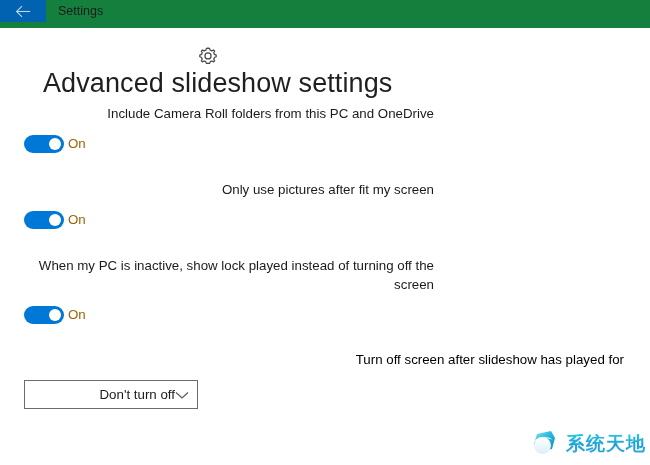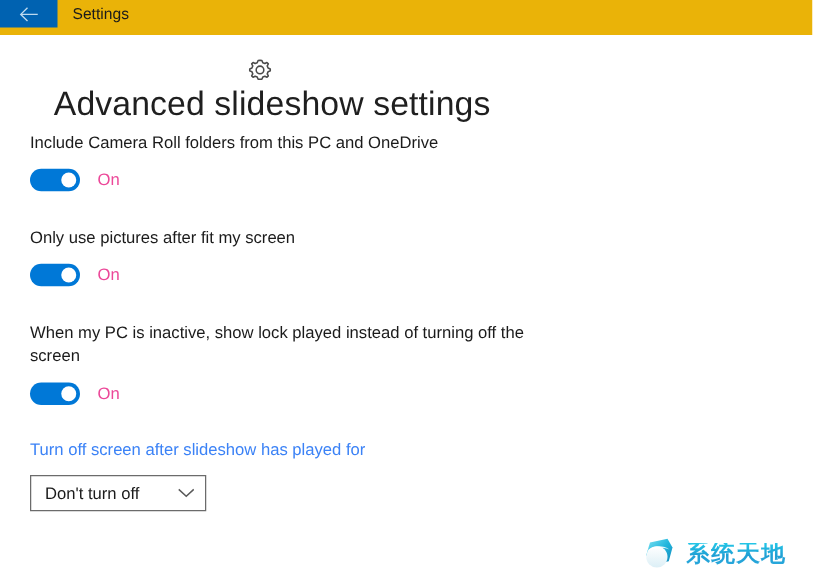--- a/index.html
+++ b/index.html
@@ -13,21 +13,21 @@
     font-family: "Liberation Sans", sans-serif;
     color: #000000;
     overflow: hidden;
     position: relative;
   }
 
   
   .header {
     position: relative;
     height: 28px;
-    background: #eab308;
+    background: #15803d;
   }
   .back-button {
     position: absolute;
     left: 0;
     top: 0;
     width: 46px;
     height: 22px;
     background: #0062b1;
     display: flex;
     align-items: center;
@@ -75,20 +75,21 @@
 
   
   .content {
     position: absolute;
     left: 24px;
     top: 104px;
     width: 600px;
   }
   .setting-block {
     margin-bottom: 0;
+    text-align: right;
   }
   .setting-label {
     font-size: 13.3px;
     color: #1b1b1b;
     line-height: 19px;
     max-width: 410px;
   }
   .toggle-row {
     display: flex;
     align-items: center;
@@ -106,39 +107,39 @@
   .toggle .knob {
     position: absolute;
     top: 3px;
     left: 25px;
     width: 12px;
     height: 12px;
     border-radius: 50%;
     background: #ffffff;
   }
   .toggle-state {
-    margin-left: 14px;
-    font-size: 13.3px;
-    color: #ec4899;
+    margin-left: 4px;
+    font-size: 13.3px;
+    color: #a16207;
     line-height: 18px;
   }
 
   .gap-1 { height: 27px; }
   .gap-2 { height: 27px; }
   .gap-3 { height: 26px; }
 
   
   .dropdown-label {
     font-size: 13.3px;
-    color: #3b82f6;
+    color: #000000;
     line-height: 19px;
   }
   .dropdown {
     margin-top: 11px;
-    width: 141px;
+    width: 174px;
     height: 29px;
     box-sizing: border-box;
     border: 1px solid #6b6b6b;
     background: #ffffff;
     display: flex;
     align-items: center;
     padding: 0 8px 0 11px;
     cursor: pointer;
   }
   .dropdown-value {
@@ -148,21 +149,21 @@
     white-space: nowrap;
   }
   .chevron {
     flex: 0 0 auto;
     display: block;
   }
 
   
   .watermark {
     position: absolute;
-    right: 21px;
+    right: 4px;
     bottom: 6px;
     display: flex;
     align-items: center;
   }
   .watermark-logo {
     width: 32px;
     height: 32px;
     display: block;
   }
   .watermark-text {

